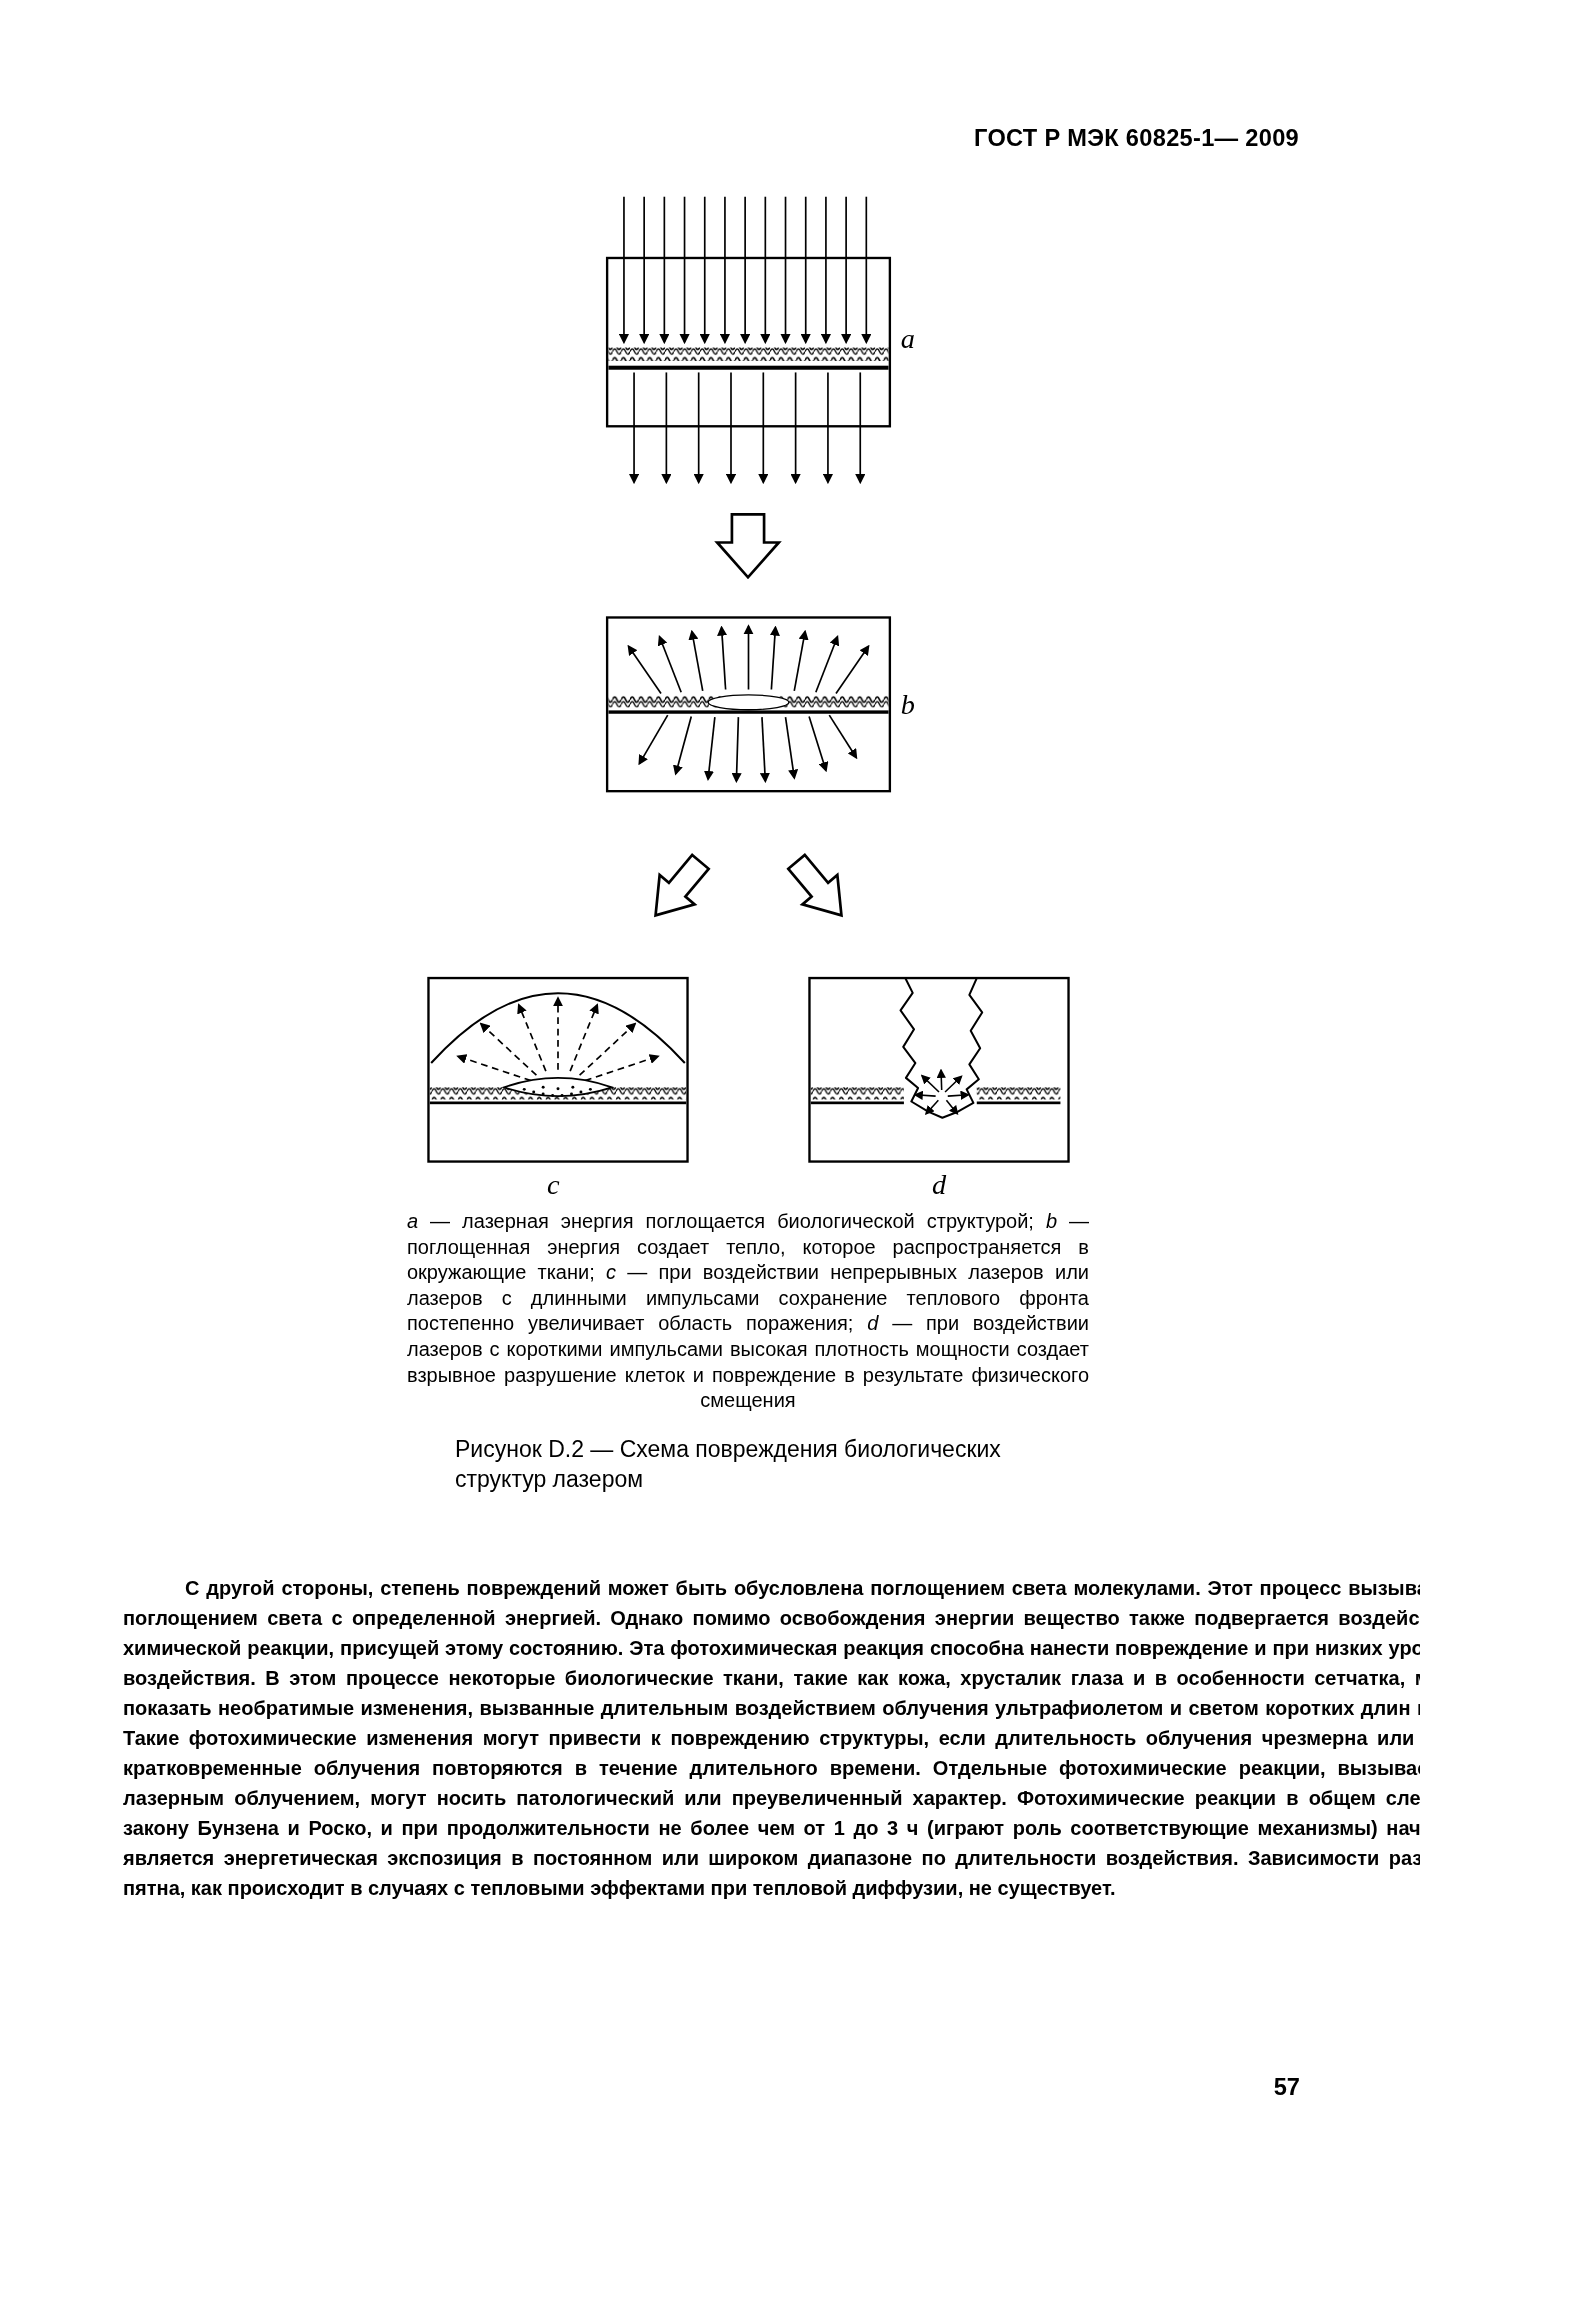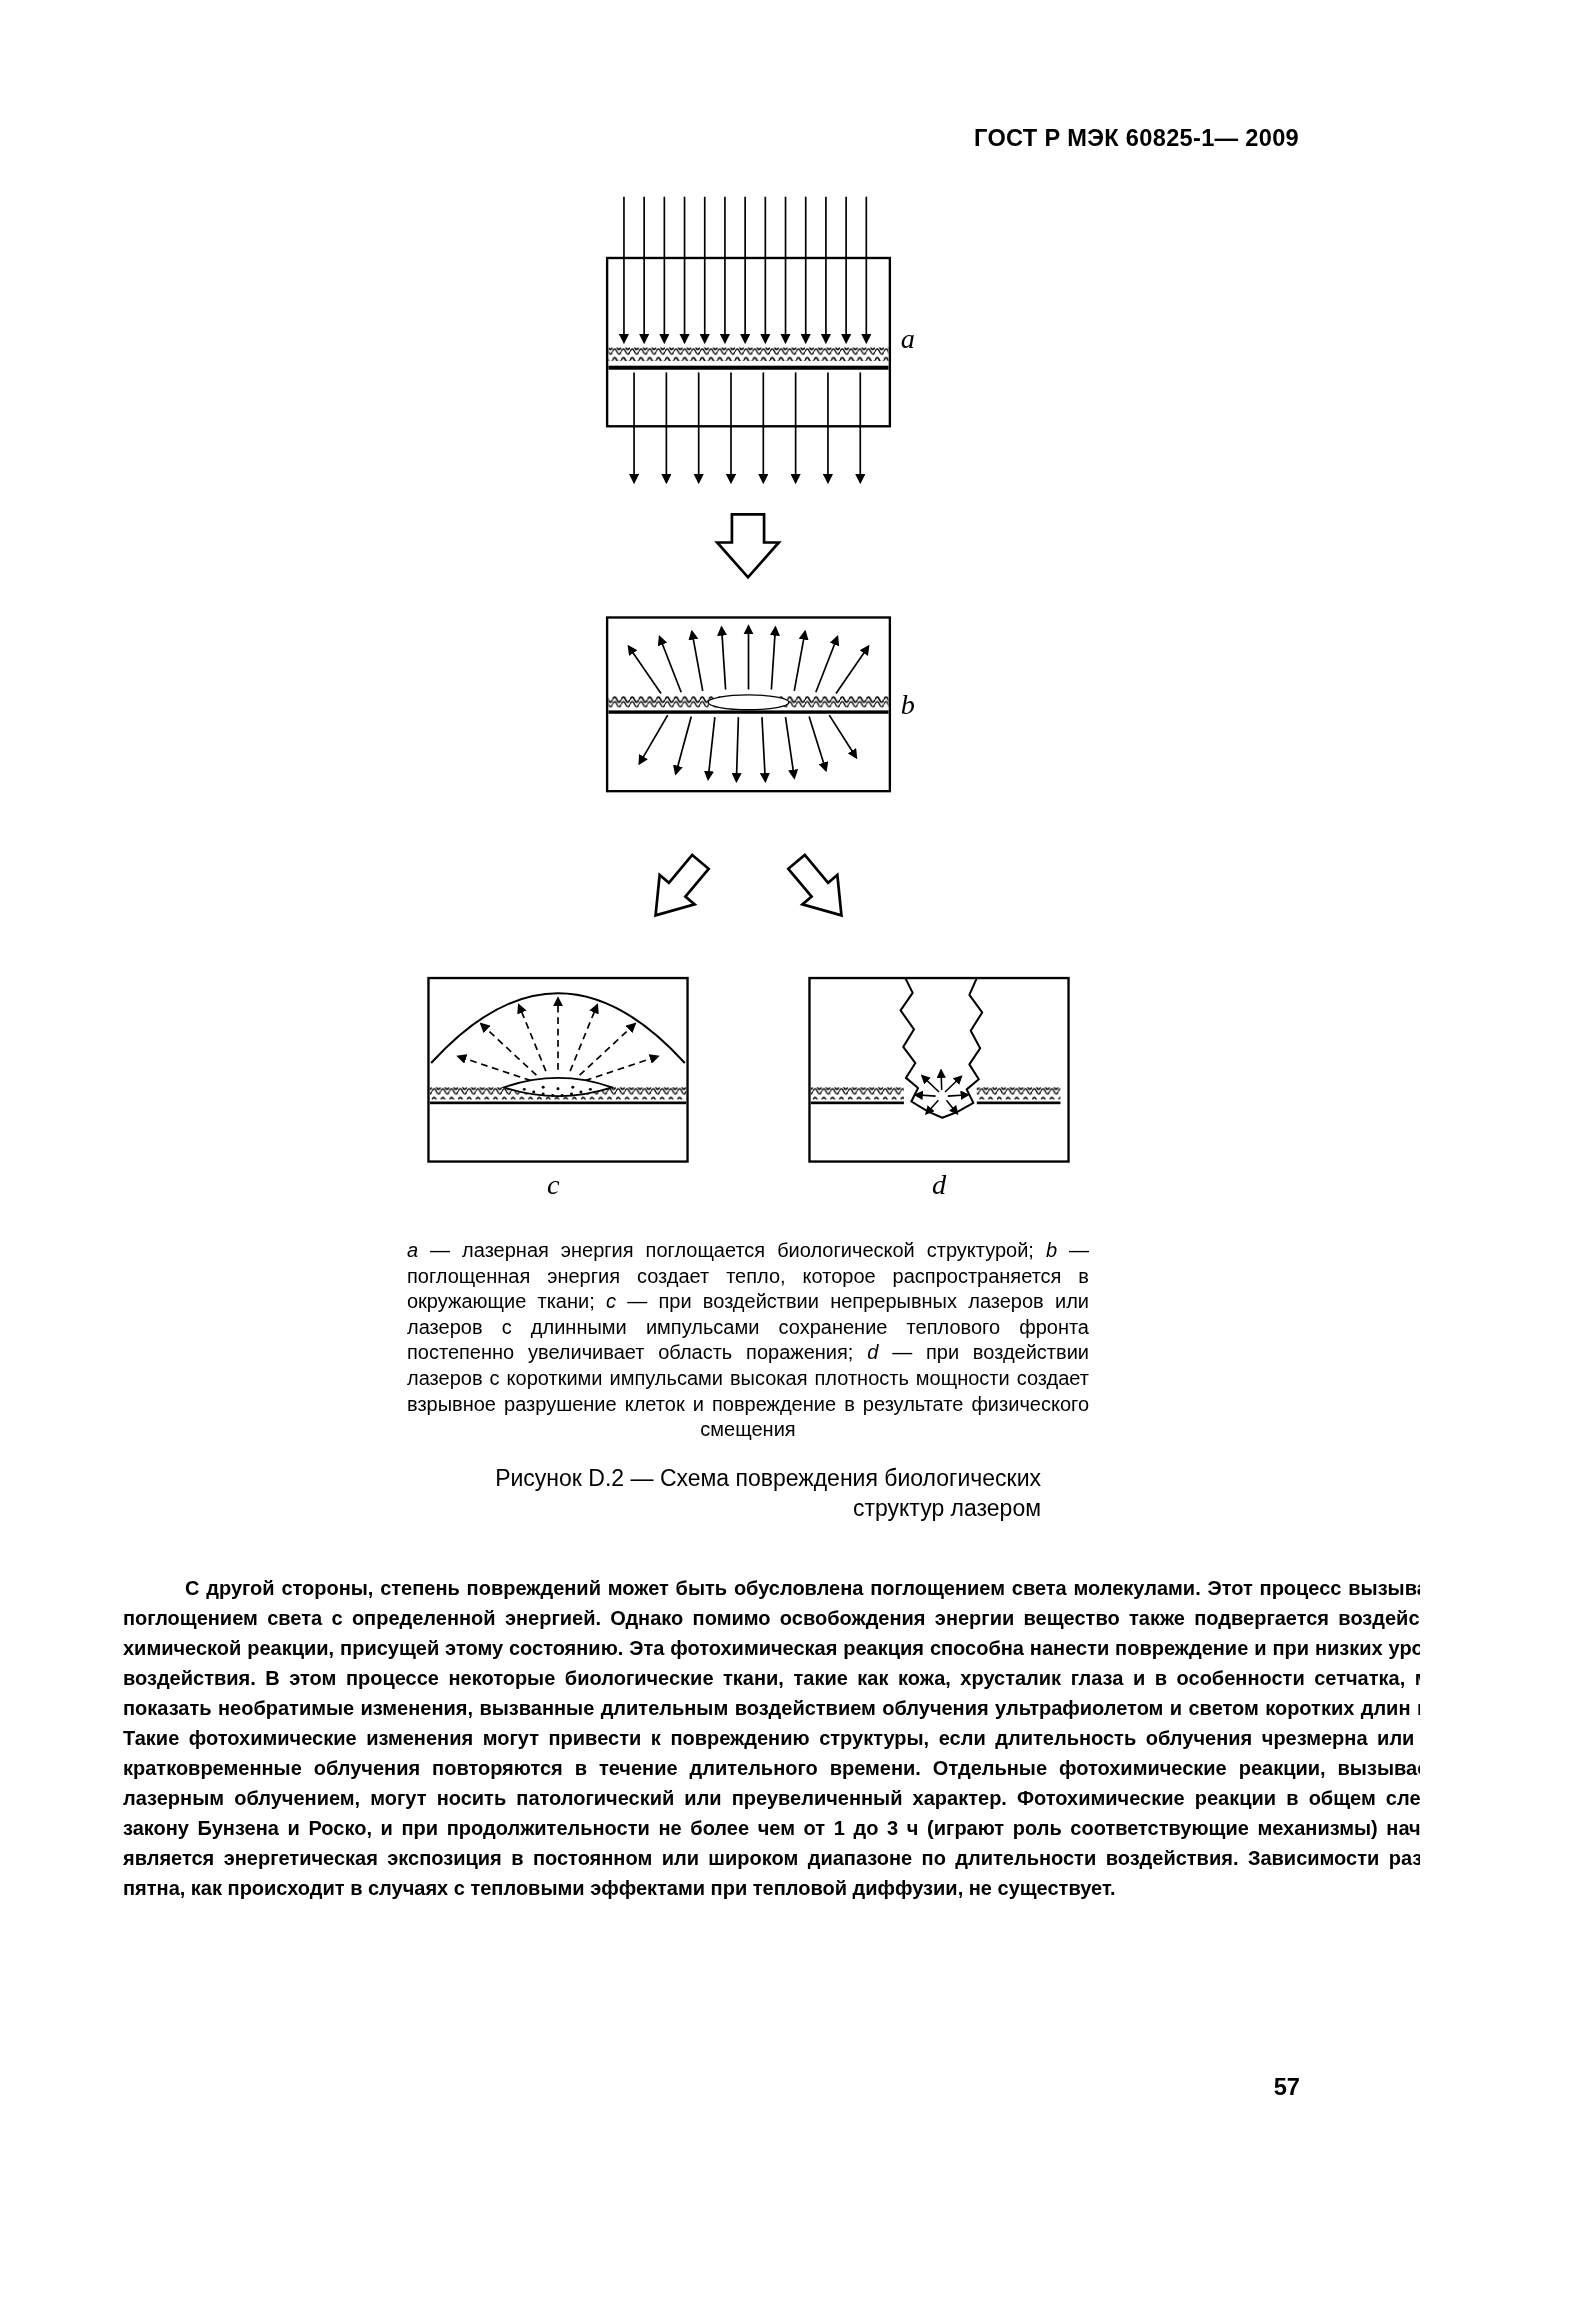--- a/index.html
+++ b/index.html
@@ -21,28 +21,28 @@
   svg { display: block; }
   .m-arrow  { margin-top: 16px; }
   .m-b      { margin-top: 34px; }
   .m-div    { margin-top: 47px; }
   .cd-row   { margin-top: 37px; display: flex; gap: 111px; }
   .diag-label {
     font-family: "Liberation Serif", serif; font-style: italic;
     font-size: 42px; fill: #000;
   }
   .legend {
-    width: 682px; margin-top: 38px;
+    width: 682px; margin-top: 9px;
     font-size: 20px; line-height: 25.6px;
     text-align: justify; text-align-last: center;
   }
   .legend .it { font-style: italic; }
   .caption {
     margin-top: 20px; max-width: 586px;
-    font-size: 23px; line-height: 30px; text-align: right;
+    font-size: 23px; line-height: 30px; text-align: left;
   }
   .body-text { position: absolute; left: 123px; top: 1573px; width: 1348px; }
   .subheading {
     font-size: 22px; font-weight: bold; text-indent: 62px; margin-bottom: 7.4px;
   }
   .para {
     font-size: 20px; font-weight: bold; line-height: 30px;
     text-align: justify; text-indent: 62px;
   }
   .pagenum {

